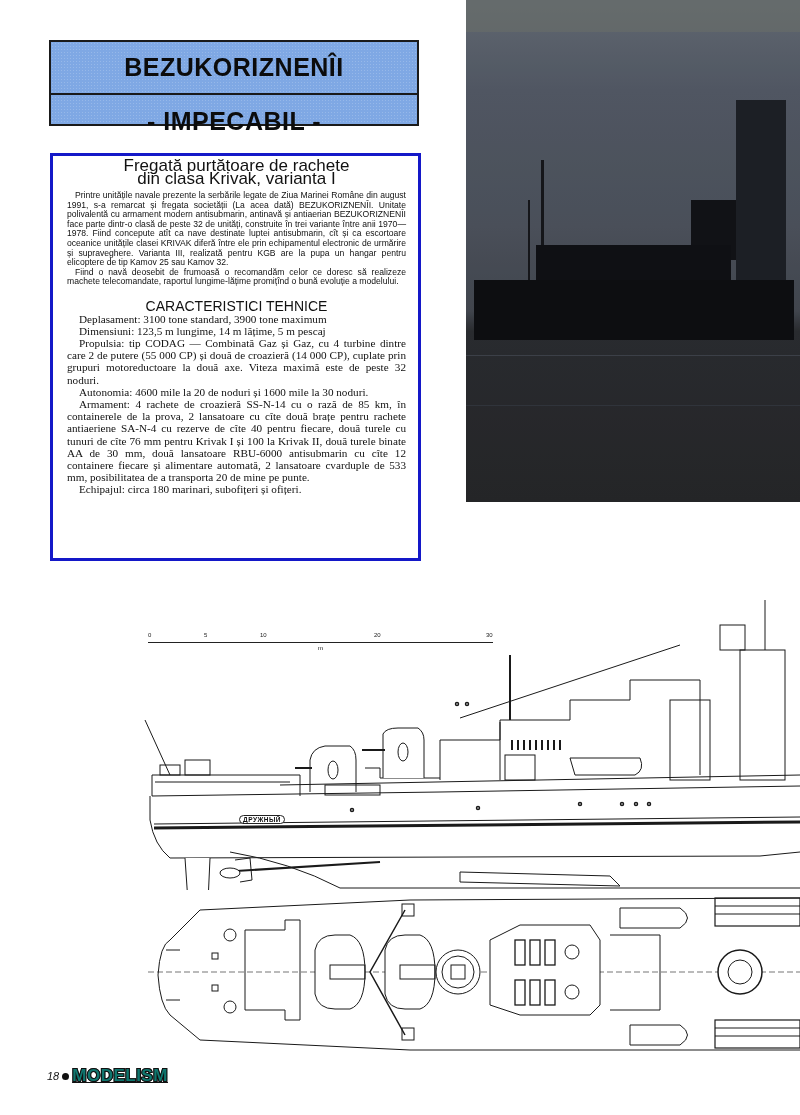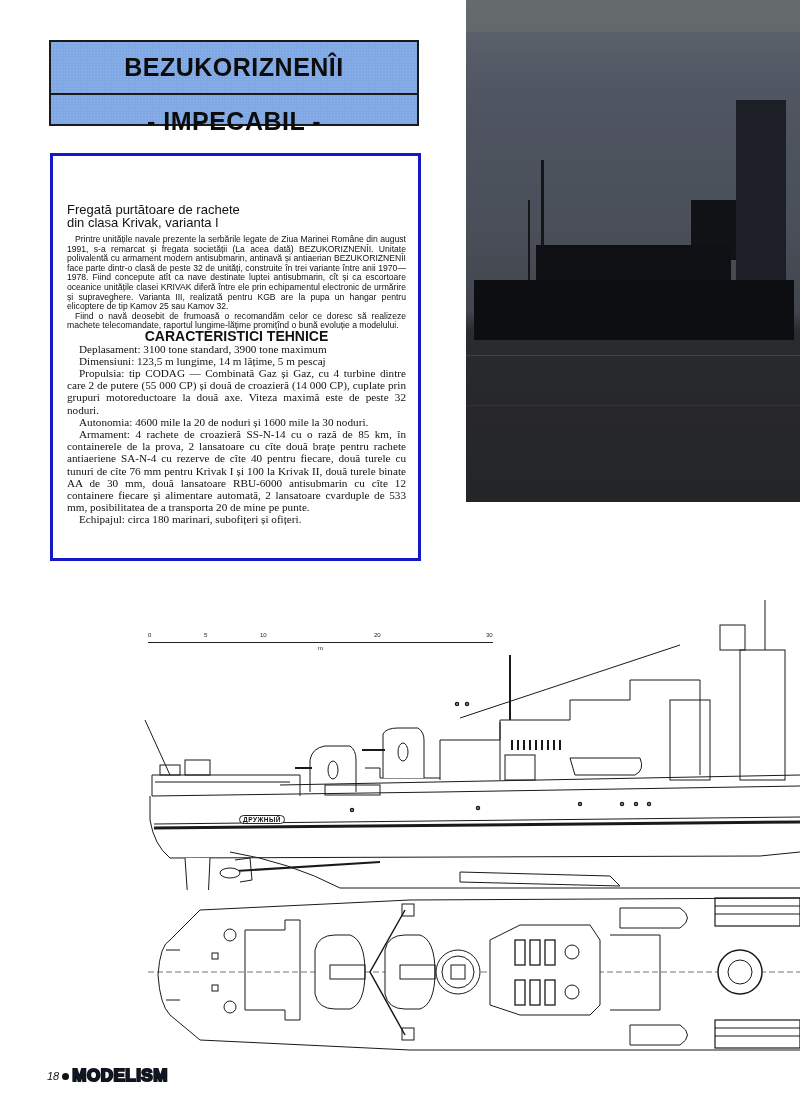--- a/index.html
+++ b/index.html
@@ -19,23 +19,23 @@
     font-weight: bold; font-size: 25px; letter-spacing: 0.5px; color: #0c0c0c;
   }
   .title-row.top { border-bottom: 2px solid #1a1a1a; }
 
   
   .info-box {
     position: absolute; left: 50px; top: 153px; width: 371px; height: 408px;
     border: 3px solid #1418c8; padding: 4px 12px 0 14px;
     font-size: 9.4px; line-height: 10.7px;
   }
-  .subtitle { font-size: 13px; line-height: 12.5px; margin-bottom: 6px; margin-top: 44px; }
+  .subtitle { text-align: center; font-size: 17px; line-height: 12.5px; margin-bottom: 6px; }
   .intro p { text-align: justify; font-size: 8.6px; line-height: 9.6px; text-indent: 8px; }
-  .section-heading { text-align: center; font-weight: bold; font-size: 14px; margin-bottom: 1px; }
+  .section-heading { text-align: center; font-weight: normal; font-size: 14px; margin-top: 14px; margin-bottom: 1px; }
   .specs p { text-align: justify; font-size: 11.2px; line-height: 12.2px; text-indent: 12px; font-family: Liberation Serif, serif; }
 
   
   .photo {
     position: absolute; left: 466px; top: 0; width: 334px; height: 502px;
     background:
       linear-gradient(180deg, #4e5660 0%, #3c4350 18%, #353b46 45%, #2b3039 62%, #111317 66%, #0b0c0f 100%);
     overflow: hidden;
   }
   .photo .noise {
@@ -65,23 +65,24 @@
   .hull-name {
     position: absolute; left: 239px; top: 815px; font-size: 6.5px; font-weight: bold;
     border: 1px solid #222; border-radius: 5px; padding: 0 3px; letter-spacing: 0.5px; background: #fff;
   }
 
   
   .footer { position: absolute; left: 47px; top: 1066px; display: flex; align-items: center; gap: 3px; }
   .page-num { font-style: italic; font-weight: normal; font-size: 11px; }
   .bullet { width: 7px; height: 7px; border-radius: 50%; background: #111; }
   .mag-name {
-    font-weight: 900; font-size: 17px; letter-spacing: 0.5px; color: #0f172a;
+    font-weight: 900; font-size: 17px; letter-spacing: 0.5px; color: #0f766e;
     -webkit-text-stroke: 2px #111; paint-order: stroke fill;
     text-shadow: 0 0 1px #111;
+    text-decoration: underline;
   }
 </style>
 </head>
 <body>
 
 <div class="title-box">
   <div class="title-row top">BEZUKORIZNENÎI</div>
   <div class="title-row">- IMPECABIL -</div>
 </div>
 

